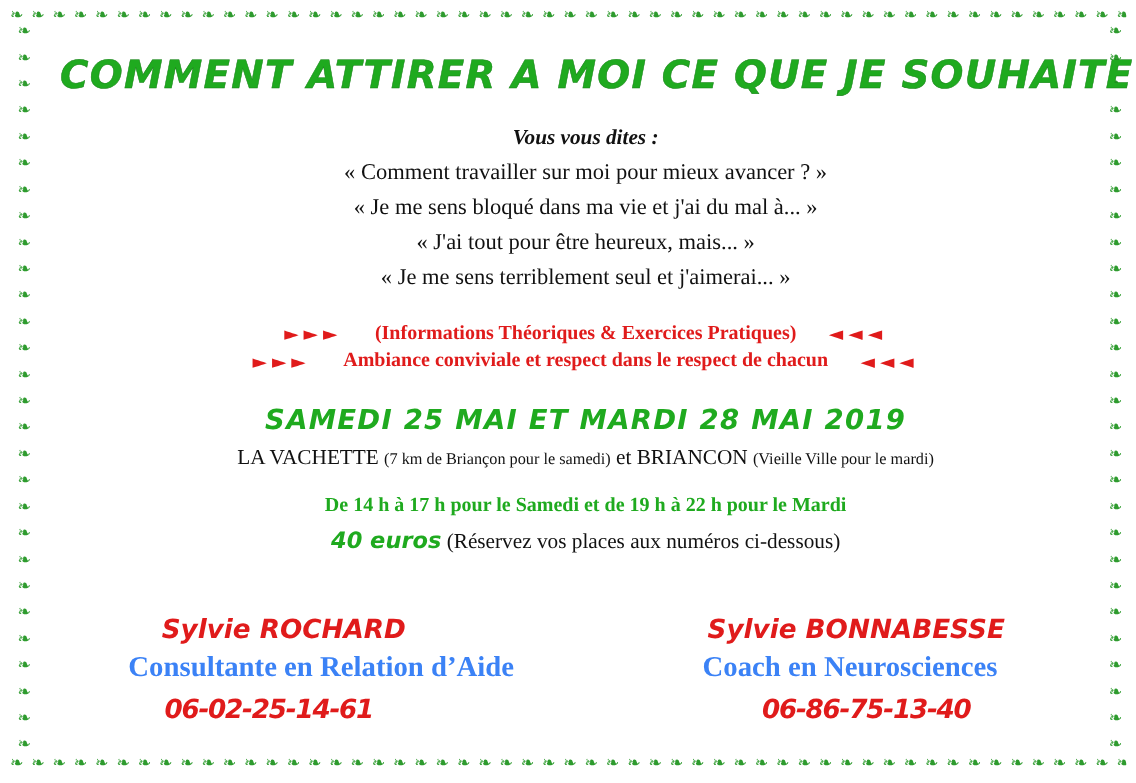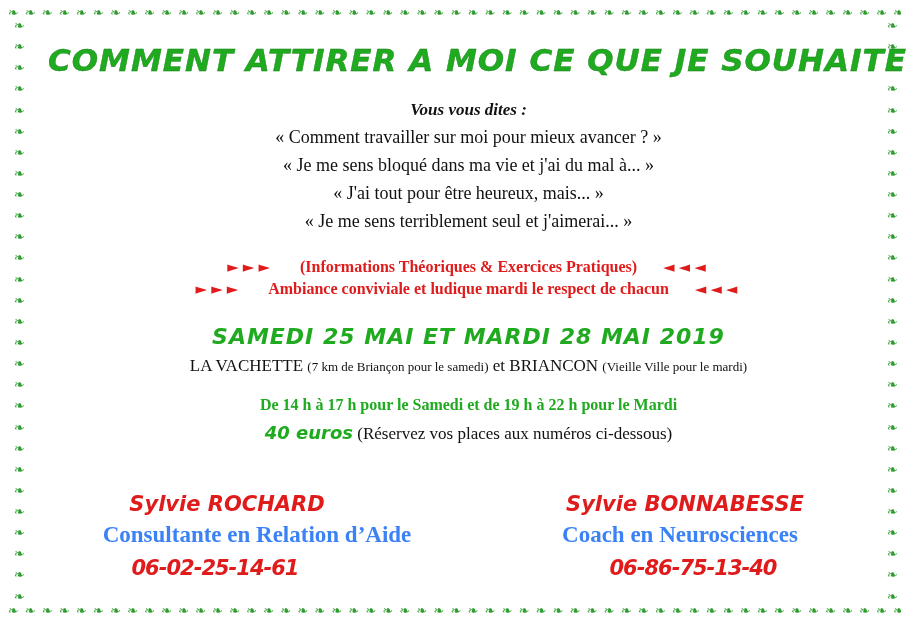--- a/index.html
+++ b/index.html
@@ -224,21 +224,21 @@
     <div class="quote">« Je me sens terriblement seul et j'aimerai... »</div>
 
     <div class="red-block">
       <div class="red-row">
         <span class="arrows">►►►</span>
         <span class="red-text">(Informations Théoriques &amp; Exercices Pratiques)</span>
         <span class="arrows">◄◄◄</span>
       </div>
       <div class="red-row">
         <span class="arrows">►►►</span>
-        <span class="red-text">Ambiance conviviale et ludique mardi le respect de chacun</span>
+        <span class="red-text">Ambiance conviviale et respect dans le respect de chacun</span>
         <span class="arrows">◄◄◄</span>
       </div>
     </div>
 
     <div class="date-line">SAMEDI 25 MAI ET MARDI 28 MAI 2019</div>
 
     <div class="place-line">
       <span>LA VACHETTE</span>
       <span class="small">(7 km de Briançon pour le samedi)</span>
       <span>et</span>

